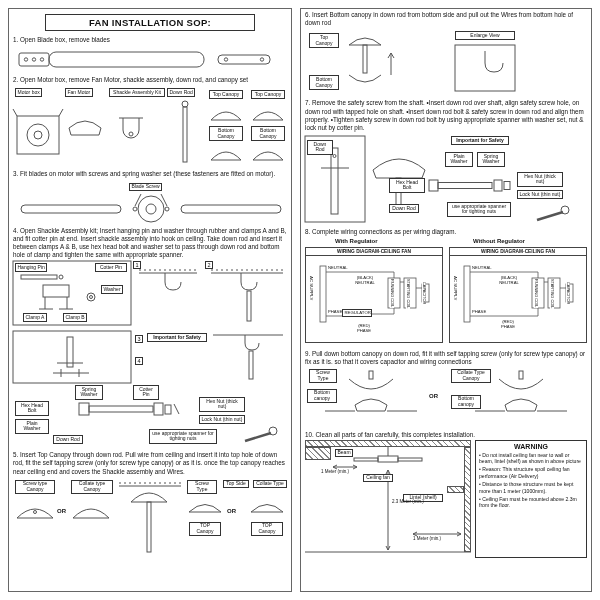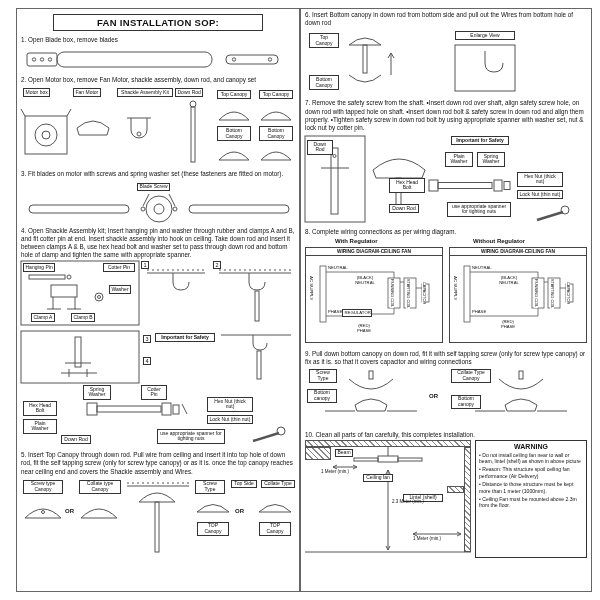--- a/index.html
+++ b/index.html
@@ -1,20 +1,20 @@
 <!DOCTYPE html>
 <html><head>
 <meta charset="utf-8">
 <style>
   *{margin:0;padding:0;box-sizing:border-box}
   html,body{width:600px;height:600px}
   body{background:#eee;font-family:"Liberation Sans",sans-serif;color:#111}
   .page{position:relative;width:600px;height:600px;background:#fff;overflow:hidden}
   .col{position:absolute;top:8px;height:584px;border:1px solid #666;background:#fff;overflow:hidden}
-  #colL{left:16px;width:284px}
+  #colL{left:8px;width:284px}
   #colR{left:300px;width:292px}
   .ttl{margin:5px auto 3px;width:210px;border:1px solid #333;text-align:center;font-weight:bold;font-size:9.5px;padding:2px 0;letter-spacing:.3px}
   .tx{font-size:6.3px;line-height:1.3;padding:2px 4px 1px}
   .dg{position:relative;margin:1px 4px 2px;height:40px}
   .lb{position:absolute;border:.6px solid #333;background:#fff;font-size:5px;line-height:1.15;text-align:center;padding:.5px 1.5px;white-space:normal}
   .pl{position:absolute;font-size:5px;line-height:1.1}
   .num{position:absolute;border:.6px solid #333;font-size:5.5px;width:8px;text-align:center;background:#fff}
   .b{font-weight:bold}
   .c{text-align:center}
   svg{position:absolute;overflow:visible}

